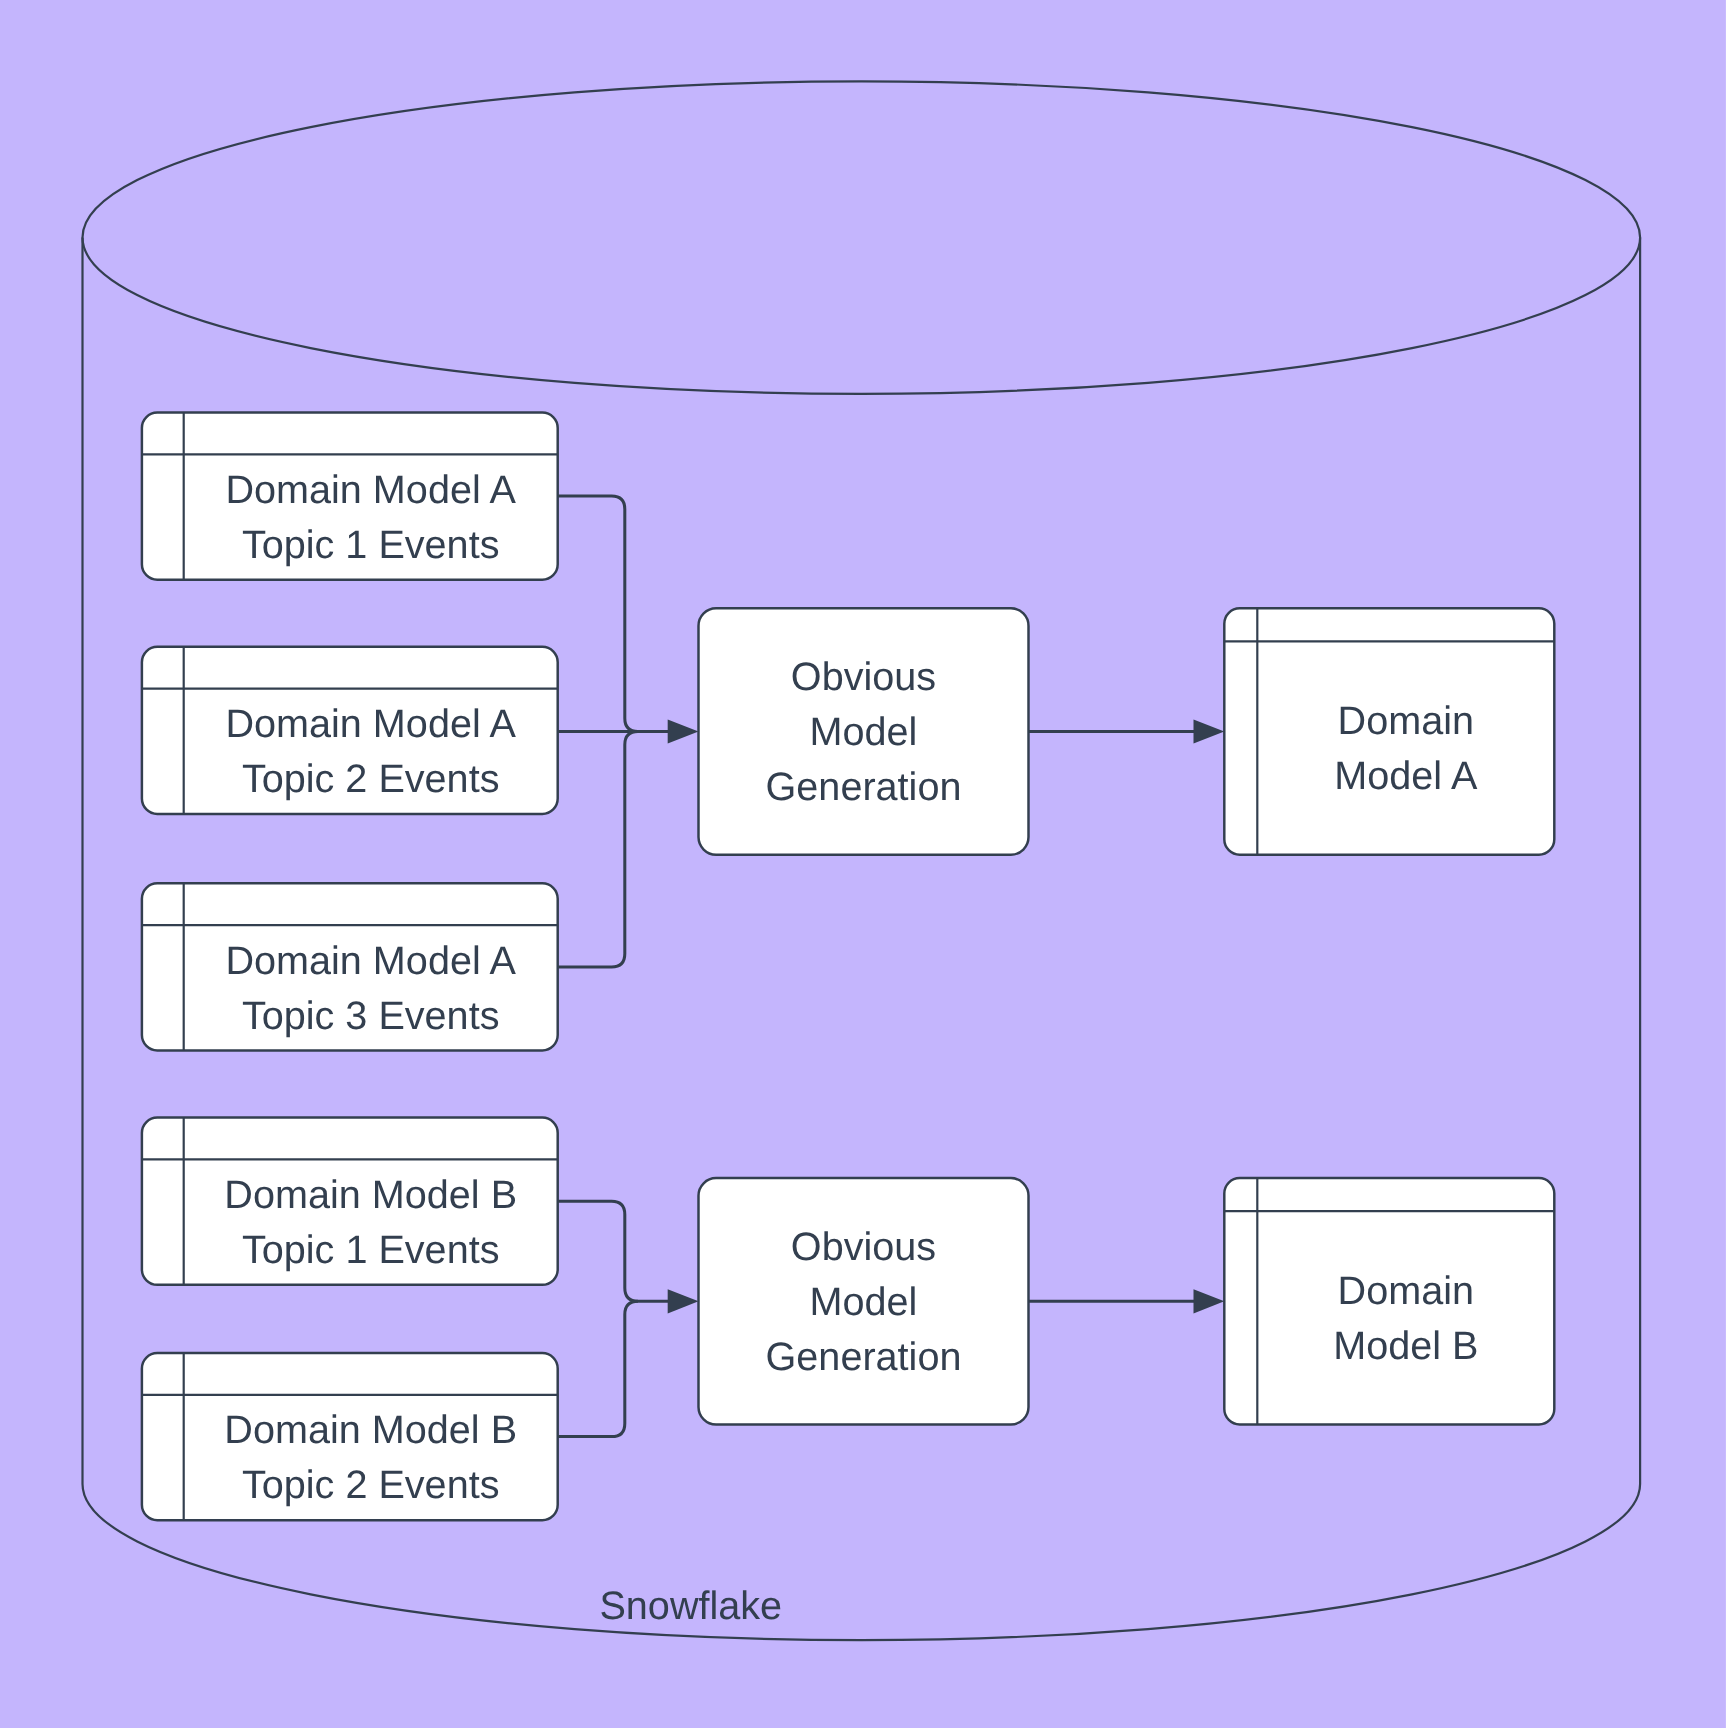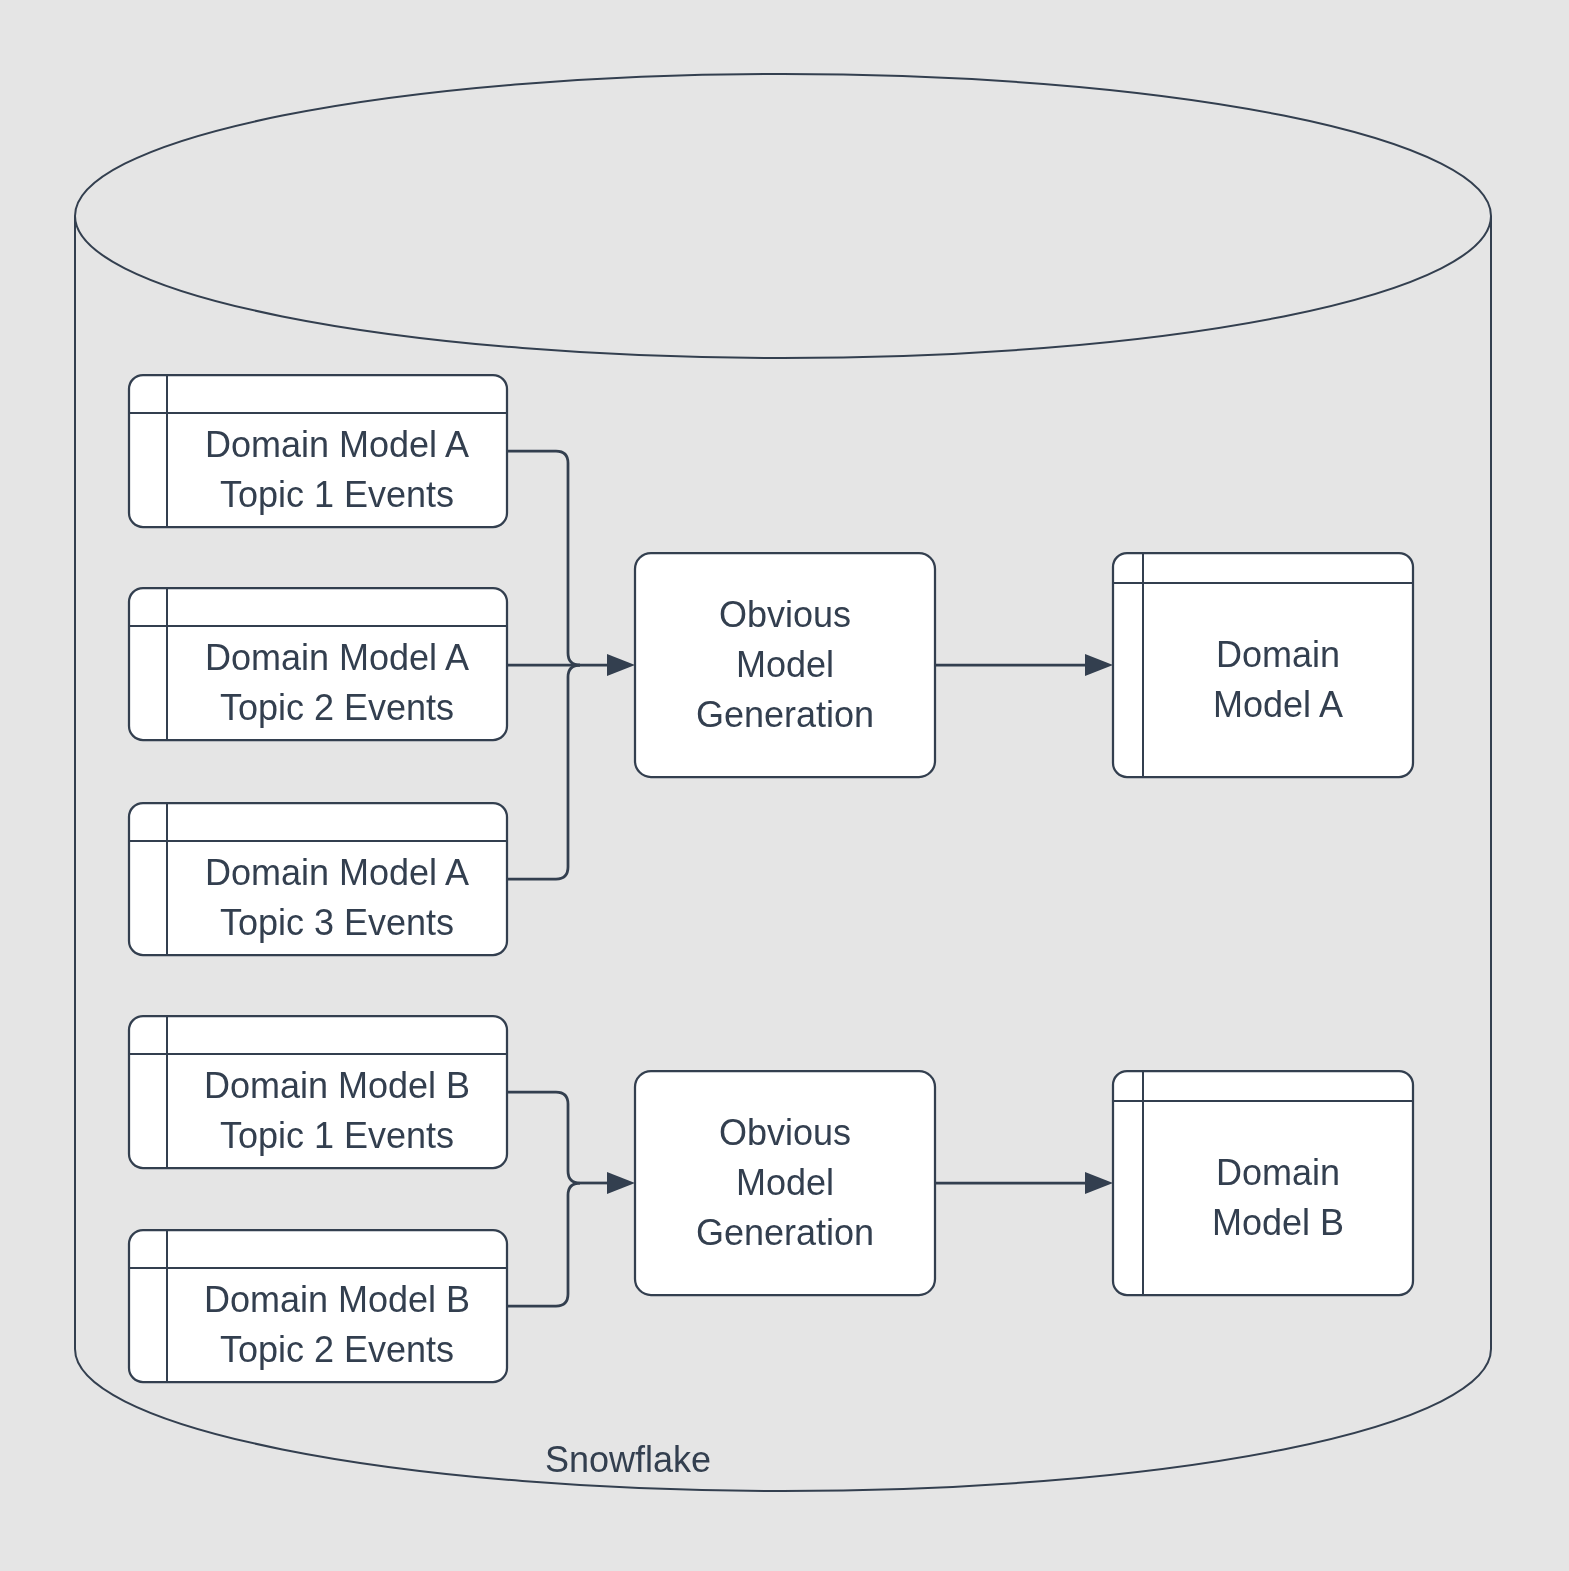--- a/index.html
+++ b/index.html
@@ -1,20 +1,20 @@
 <!DOCTYPE html>
 <html><head>
 <meta charset="utf-8">
 <style>
   html, body { margin: 0; padding: 0; background: #ffffff; }
   .canvas {
     position: relative;
     width: 1569px;
     height: 1571px;
-    background: #e5e5e5;
+    background: #c4b5fd;
     font-family: "Liberation Sans", sans-serif;
     color: #333f4f;
     overflow: hidden;
   }
   .canvas svg { position: absolute; left: 0; top: 0; }
   .cyl    { fill: none; stroke: #333f4f; stroke-width: 2; }
   .shape  { fill: #ffffff; stroke: #333f4f; stroke-width: 2.25; }
   .inner  { stroke: #333f4f; stroke-width: 2; }
   .conn   { fill: none; stroke: #333f4f; stroke-width: 2.75; }
   .arrow  { fill: #333f4f; stroke: none; }

